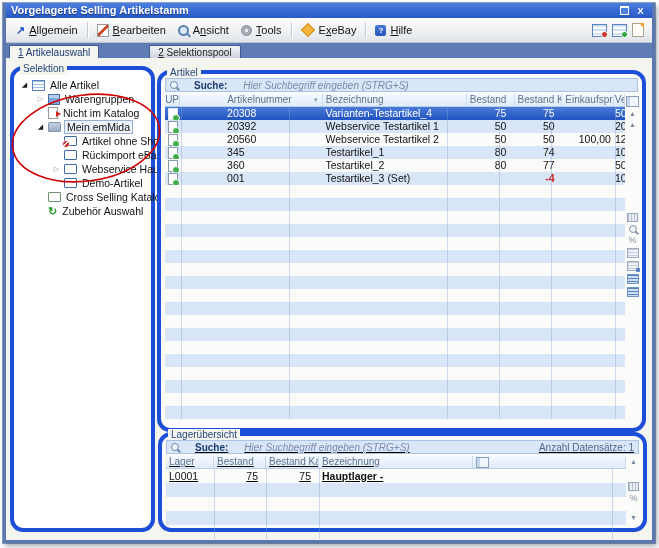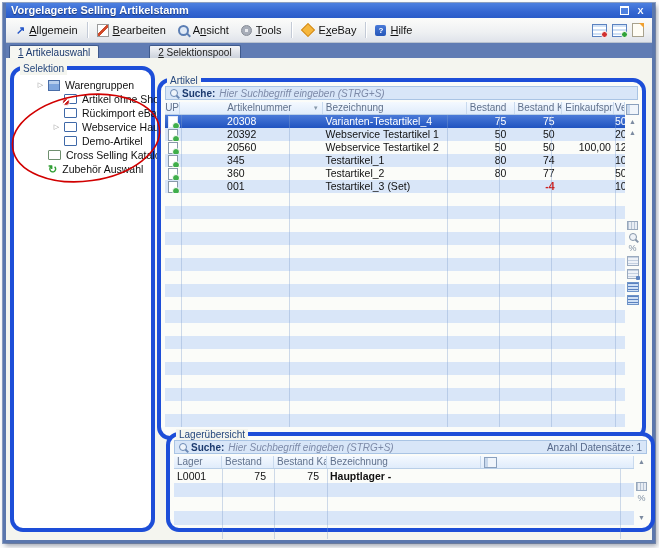--- a/index.html
+++ b/index.html
@@ -28,26 +28,26 @@
     border-radius:2px 2px 0 0;margin-right:2px;height:13px;box-sizing:border-box;line-height:11px;}
   .tab.active{background:#f6f7f2;color:#1c3a6e;font-weight:normal;}
   .tab.inactive{background:linear-gradient(180deg,#f4f5f7,#ccd2dc);color:#222;}
 
   .content{position:relative;height:480px;}
 
   
   .group{position:absolute;border:4px solid #1d4ed8;border-radius:13px;box-sizing:border-box;}
   .group-label{position:absolute;top:-7px;left:6px;font-size:10px;color:#25477d;background:#f4f5ef;padding:0 3px;line-height:12px;}
   .g-selektion{left:4px;top:8px;width:145px;height:466px;background:#ffffff;}
-  .g-artikel{left:151px;top:20px;width:489px;height:362px;background:#fbfcf9;}
-  .g-lager{left:160px;top:374px;width:489px;height:100px;background:#fbfcf9;}
+  .g-artikel{left:151px;top:12px;width:489px;height:362px;background:#fbfcf9;}
+  .g-lager{left:152px;top:374px;width:489px;height:100px;background:#fbfcf9;text-decoration:underline;}
 
   
   .search{position:relative;margin:4px 4px 2px 4px;height:14px;background:#d8e6f8;border:1px solid #a9c4e4;
-    display:flex;align-items:center;padding:0 4px;gap:4px;box-sizing:border-box;}
+    display:flex;align-items:center;padding:0 4px;gap:16px;box-sizing:border-box;}
   .s-label{font-size:10px;font-weight:bold;color:#1c3a6e;}
   .s-ph{font-size:10px;font-style:italic;color:#7d8aa8;}
   .s-count{margin-left:auto;font-size:10px;color:#56688a;}
 
   
   .thead{display:flex;height:12px;background:linear-gradient(180deg,#f4f9ff,#e0ecfb);
     border-bottom:1px solid #b9cfe8;margin:0 17px 0 4px;font-size:10px;color:#60718c;}
   .th{box-sizing:border-box;border-right:1px solid #c9daee;padding:0 3px;line-height:12px;
     overflow:hidden;white-space:nowrap;display:flex;align-items:center;}
   .tbody{position:relative;margin:0 17px 0 4px;}
@@ -197,24 +197,39 @@
     <div class="tabstrip" id="tabstrip">
         <div class="tab active"><u>1</u><span> Artikelauswahl</span></div>
         <div class="tab inactive"><u>2</u><span> Selektionspool</span></div>
       </div>
 
     <div class="content">
 
       <div class="group g-selektion">
         <span class="group-label">Selektion</span>
         <div class="tree" id="tree">
+            <div class="titem" style="padding-left: 6px;">
+              <span class="expand open">◢</span>
+              <span class="ic list-icon"></span>
+              <span class="tlabel">Alle Artikel</span>
+            </div>
             <div class="titem" style="padding-left: 22px;">
               <span class="expand closed">▷</span>
               <span class="ic package-icon"></span>
               <span class="tlabel">Warengruppen</span>
+            </div>
+            <div class="titem" style="padding-left: 22px;">
+              <span class="expand closed"></span>
+              <span class="ic page-red-arrow-icon"></span>
+              <span class="tlabel">Nicht im Katalog</span>
+            </div>
+            <div class="titem" style="padding-left: 22px;">
+              <span class="expand open">◢</span>
+              <span class="ic emmida-icon"></span>
+              <span class="tlabel boxed">Mein emMida</span>
             </div>
             <div class="titem" style="padding-left: 38px;">
               <span class="expand closed"></span>
               <span class="ic drawer-blocked-icon"></span>
               <span class="tlabel">Artikel ohne Shop-Kategorie</span>
             </div>
             <div class="titem" style="padding-left: 38px;">
               <span class="expand closed"></span>
               <span class="ic drawer-icon"></span>
               <span class="tlabel">Rückimport eBay</span>

